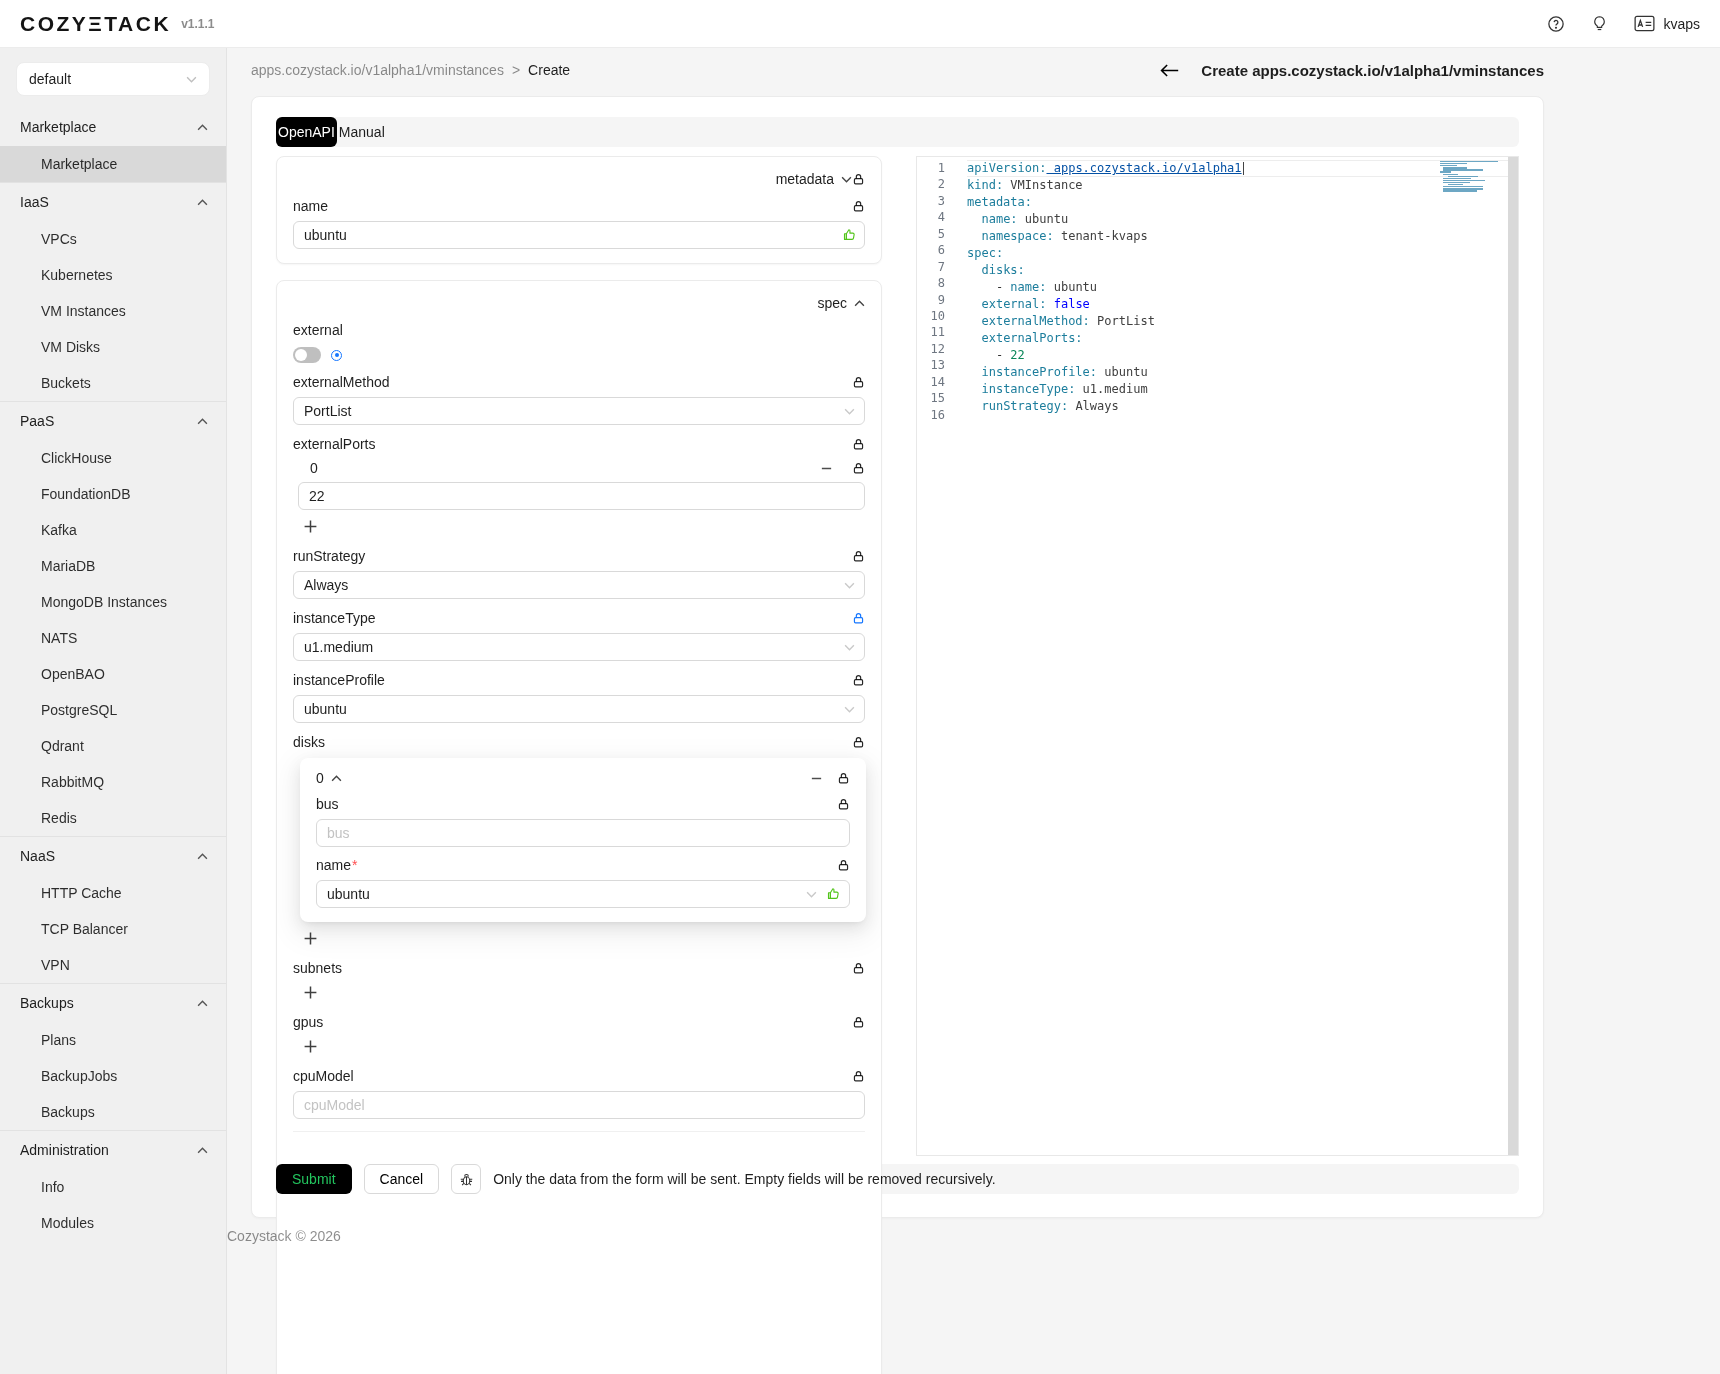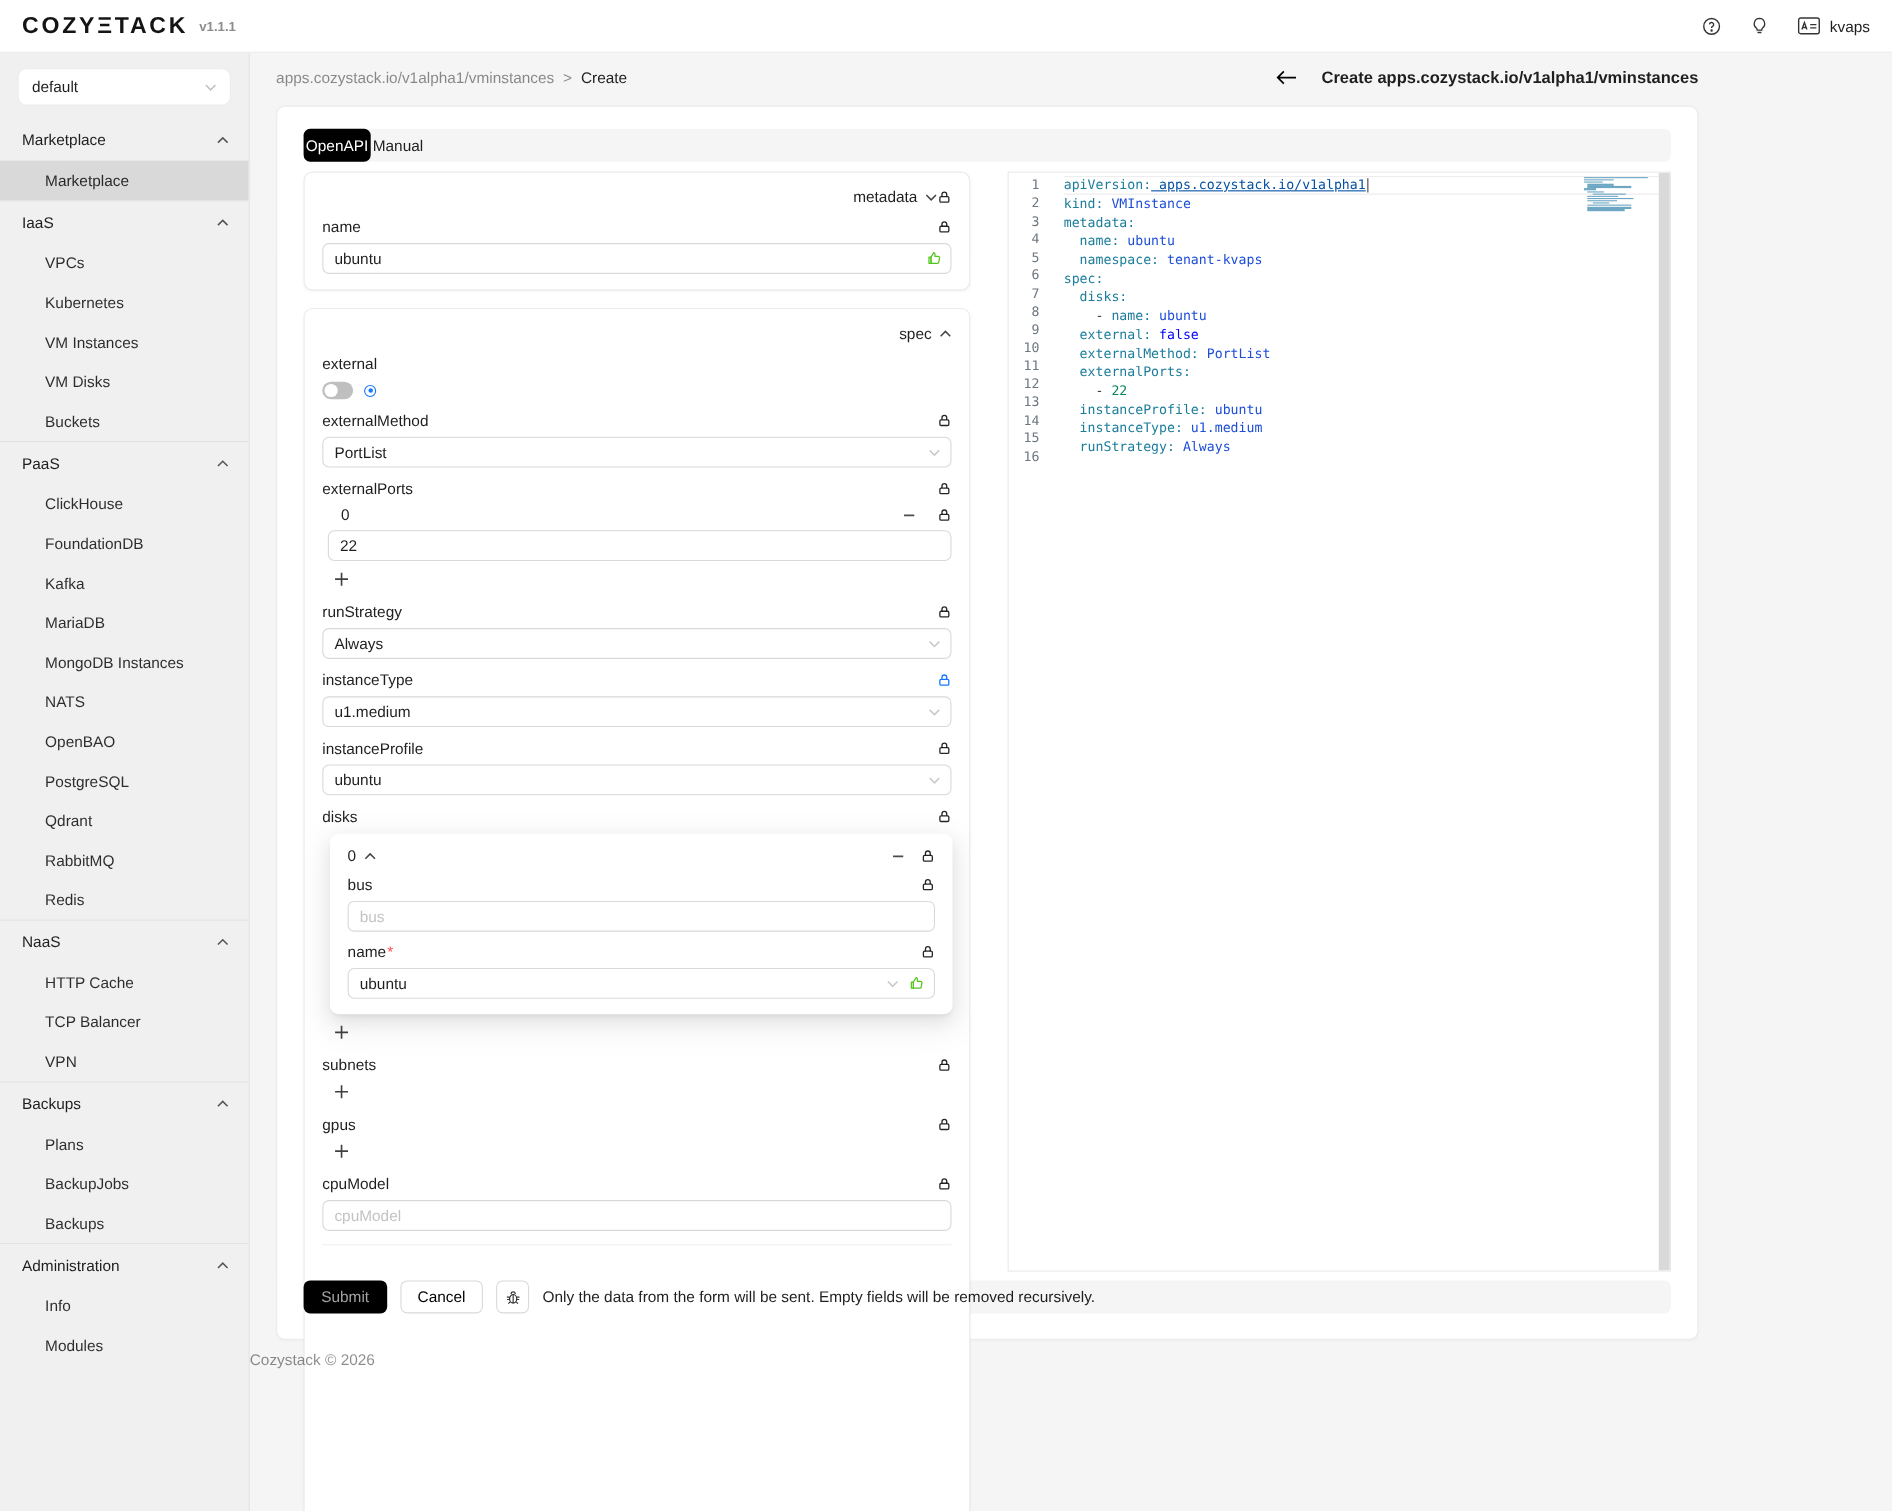--- a/index.html
+++ b/index.html
@@ -87,33 +87,33 @@
   
   .editor-col{flex:1;position:relative;border:1px solid #e8e8e8;background:#fff;overflow:hidden}
   .editor-scroll{position:absolute;inset:0;display:flex;font-family:"DejaVu Sans Mono","Liberation Mono",monospace;font-size:12px;line-height:16.45px;padding-top:3px}
   .gutter{width:50px;text-align:right;color:#6e7681;flex:none;padding-right:22px}
   .gutter div{height:16.45px}
   .codebox{flex:1;white-space:pre}
   .cl{height:17px}
   .cl.current{box-shadow:inset 0 1px #ededed,inset 0 -1px #ededed,inset -1px 0 #ededed}
   .cursor{display:inline-block;width:1.5px;height:13px;background:#444;vertical-align:middle;margin-left:1px}
   .tk-key{color:#1c7d9c}
-  .tk-val{color:#1d4ed8}
+  .tk-val{color:#404040}
   .tk-link{color:#0451a5;text-decoration:underline}
   .tk-kw{color:#0000ff}
   .tk-num{color:#098658}
   .tk-pln{color:#333}
   .minimap{position:absolute;top:4px;right:16px;width:62px}
   .minimap i{display:block;background:#3c8ab0;opacity:.75;height:1.3px;margin-bottom:.8px}
   .editor-scrollbar{position:absolute;top:0;right:0;width:10px;height:100%;background:#f4f4f4;cursor:pointer}
   .editor-scrollbar .thumb{position:absolute;top:0;right:0;width:10px;height:100%;background:#d9d9d9}
 
   
   .action-bar{margin-top:8px;height:30px;background:#f5f5f5;border-radius:6px;display:flex;align-items:center;gap:12px}
-  .btn-submit{height:30px;padding:0 16px;background:#000;color:#a3a3a3;border-radius:6px;display:flex;align-items:center;cursor:pointer;border:none;font-size:14px;font-family:inherit}
+  .btn-submit{height:30px;padding:0 16px;background:#000;color:#22c55e;border-radius:6px;display:flex;align-items:center;cursor:pointer;border:none;font-size:14px;font-family:inherit}
   .btn-cancel{height:30px;padding:0 15px;background:#fff;border:1px solid #d9d9d9;border-radius:6px;display:flex;align-items:center;cursor:pointer;font-size:14px;font-family:inherit}
   .btn-debug{width:30px;height:30px;background:#fff;border:1px solid #d9d9d9;border-radius:6px;display:flex;align-items:center;justify-content:center;cursor:pointer;color:rgba(0,0,0,.8)}
   .action-note{color:rgba(0,0,0,.88)}
 
   .page-footer{width:1493px;text-align:left;margin-top:10px;color:rgba(0,0,0,.45)}
 </style>
 </head>
 <body>
 
 <header class="topbar">

